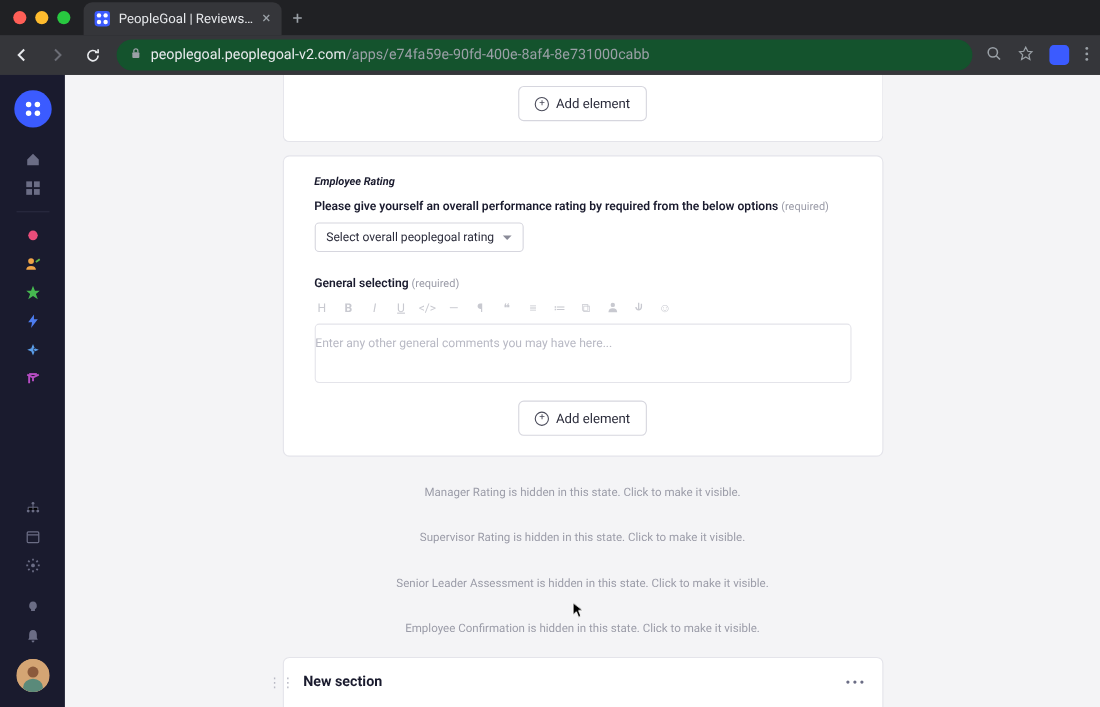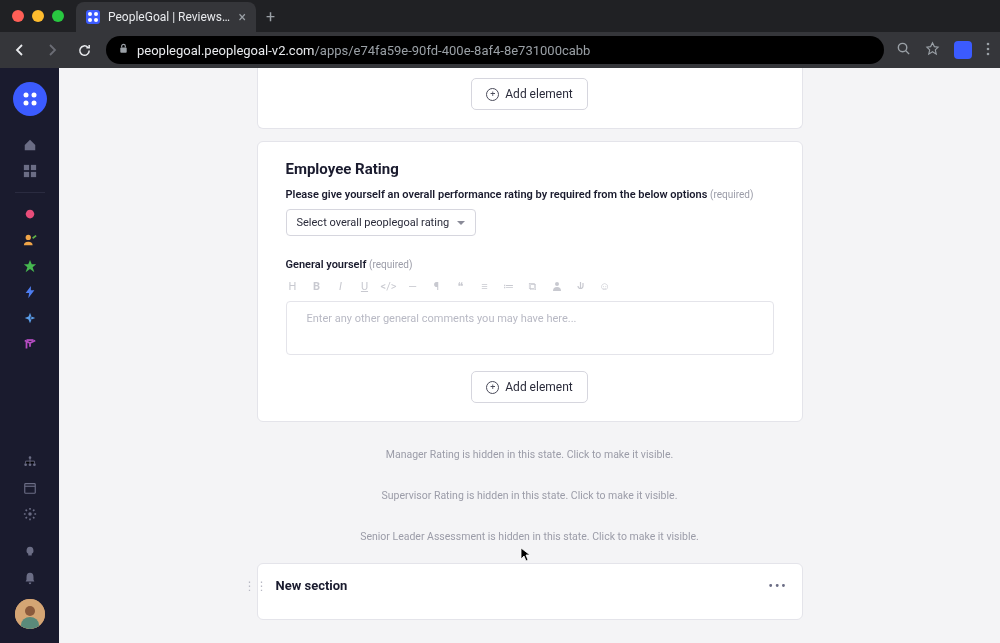--- a/index.html
+++ b/index.html
@@ -14,21 +14,21 @@
     .wc.yellow { background: #febc2e; }
     .wc.green { background: #28c840; }
     .tab { display: flex; align-items: center; gap: 8px; background: #35363a; border-radius: 8px 8px 0 0; padding: 6px 10px; margin-left: 12px; height: 30px; margin-top: 2px; max-width: 180px; }
     .tab-title { color: #e8eaed; font-size: 12px; white-space: nowrap; overflow: hidden; text-overflow: ellipsis; flex: 1; }
     .tab-favicon { width: 14px; height: 14px; background: #3b5bff; border-radius: 3px; display: flex; align-items: center; justify-content: center; }
     .tab-close { color: #9aa0a6; font-size: 14px; cursor: pointer; }
     .new-tab { color: #9aa0a6; margin-left: 10px; font-size: 16px; cursor: pointer; }
     
     .addressbar { height: 36px; display: flex; align-items: center; padding: 0 10px; gap: 12px; background: #35363a; }
     .nav-btn { color: #9aa0a6; display: flex; align-items: center; justify-content: center; width: 20px; height: 20px; cursor: pointer; }
-    .urlbar { flex: 1; background: #000000; border-radius: 20px; height: 28px; display: flex; align-items: center; padding: 0 12px; gap: 8px; }
+    .urlbar { flex: 1; background: #14532d; border-radius: 20px; height: 28px; display: flex; align-items: center; padding: 0 12px; gap: 8px; }
     .lock { color: #9aa0a6; font-size: 12px; }
     .url-text { color: #e8eaed; font-size: 13px; }
     .url-text .path { color: #9aa0a6; }
     .addr-actions { display: flex; gap: 14px; align-items: center; color: #9aa0a6; }
     .ext-badge { width: 18px; height: 18px; background: #3b5bff; border-radius: 4px; }
     
     
     .app { display: flex; height: 575px; }
     .sidebar { width: 59px; background: #1a1b2e; display: flex; flex-direction: column; align-items: center; padding-top: 14px; gap: 0; }
     .logo-badge { width: 34px; height: 34px; background: #3b5bff; border-radius: 50%; display: flex; align-items: center; justify-content: center; margin-bottom: 16px; }
@@ -42,31 +42,31 @@
     
     .main { flex: 1; background: #f4f4f6; overflow-y: auto; padding: 0 20px; }
     
     .card { background: #fff; border: 1px solid #e4e4ea; border-radius: 6px; width: 546px; margin: 0 auto 12px; }
     
     .add-element-row { display: flex; justify-content: center; padding: 10px 0 18px; }
     .add-element-btn { border: 1px solid #d6d6de; background: #fff; border-radius: 5px; padding: 8px 14px; font-size: 12px; color: #2a2b3a; display: flex; align-items: center; gap: 6px; cursor: pointer; }
     .plus-circle { width: 13px; height: 13px; border: 1.3px solid #4a4b5a; border-radius: 50%; display: flex; align-items: center; justify-content: center; font-size: 9px; line-height: 1; color: #4a4b5a; }
     
     .section-body { padding: 18px 28px 6px; }
-    .section-title { font-size: 15px; font-weight: 700; color: #1a1b2e; margin-bottom: 10px; }
+    .section-title { font-size: 10px; font-weight: 700; color: #1a1b2e; margin-bottom: 10px; font-style: italic; }
     .field-label { font-size: 11px; font-weight: 600; color: #1a1b2e; }
     .required { color: #9b9ca8; font-weight: 400; font-size: 10px; }
     
     .select-btn { margin-top: 8px; border: 1px solid #d6d6de; background: #fff; border-radius: 4px; padding: 6px 10px; font-size: 11px; color: #2a2b3a; display: inline-flex; align-items: center; gap: 8px; cursor: pointer; }
     .chev { width: 0; height: 0; border-left: 4px solid transparent; border-right: 4px solid transparent; border-top: 4px solid #8a8b98; }
     
     .sub-field { margin-top: 22px; }
     .toolbar { margin-top: 8px; display: flex; gap: 10px; align-items: center; color: #c8c9d0; font-size: 11px; }
     .tb { width: 14px; height: 14px; display: flex; align-items: center; justify-content: center; }
-    .textarea { margin-top: 8px; border: 1px solid #e4e4ea; border-radius: 4px; padding: 10px 20px; height: 54px; font-size: 11px; color: #b8b9c4; }
+    .textarea { margin-top: 8px; border: 1px solid #e4e4ea; border-radius: 4px; padding: 10px 0; height: 54px; font-size: 11px; color: #b8b9c4; }
     
     .hidden-msg { text-align: center; font-size: 10.5px; color: #9b9ca8; margin: 0 auto; padding: 14px 0; width: 546px; }
     
     .new-section-card { display: flex; align-items: center; padding: 14px 18px 0; position: relative; }
     .drag-handle { color: #b8b9c4; margin-right: 12px; font-size: 12px; position: absolute; left: -14px; }
     .new-section-title { font-size: 13px; font-weight: 700; color: #1a1b2e; }
     .more-dots { position: absolute; right: 14px; color: #6b6d85; cursor: pointer; letter-spacing: 2px; font-size: 12px; font-weight: bold; }
     
     .empty-state { display: flex; flex-direction: column; align-items: center; padding: 16px 0 0; gap: 14px; }
     
@@ -259,21 +259,21 @@
           <span>Please give yourself an overall performance rating by required from the below options</span>
           <span class="required">(required)</span>
         </div>
         <button class="select-btn">
           <span>Select overall peoplegoal rating</span>
           <span class="chev"></span>
         </button>
 
         <div class="sub-field">
           <div class="field-label">
-            <span>General yourself</span>
+            <span>General selecting</span>
             <span class="required">(required)</span>
           </div>
           <div class="toolbar">
             <div class="tb">H</div>
             <div class="tb">
                 <b>B</b>
               </div>
             <div class="tb">
                 <i>I</i>
               </div>
@@ -309,20 +309,21 @@
         <button class="add-element-btn">
           <span class="plus-circle">+</span>
           <span>Add element</span>
         </button>
       </div>
     </div>
 
     <div class="hidden-msg">Manager Rating is hidden in this state. Click to make it visible.</div>
     <div class="hidden-msg">Supervisor Rating is hidden in this state. Click to make it visible.</div>
     <div class="hidden-msg">Senior Leader Assessment is hidden in this state. Click to make it visible.</div>
+    <div class="hidden-msg">Employee Confirmation is hidden in this state. Click to make it visible.</div>
 
     <div class="card" style="margin-top:6px; padding-bottom:10px; position:relative;">
       <div class="new-section-card">
         <span class="drag-handle">⋮⋮</span>
         <span class="new-section-title">New section</span>
         <span class="more-dots">•••</span>
       </div>
       <div class="empty-state">
         
         

